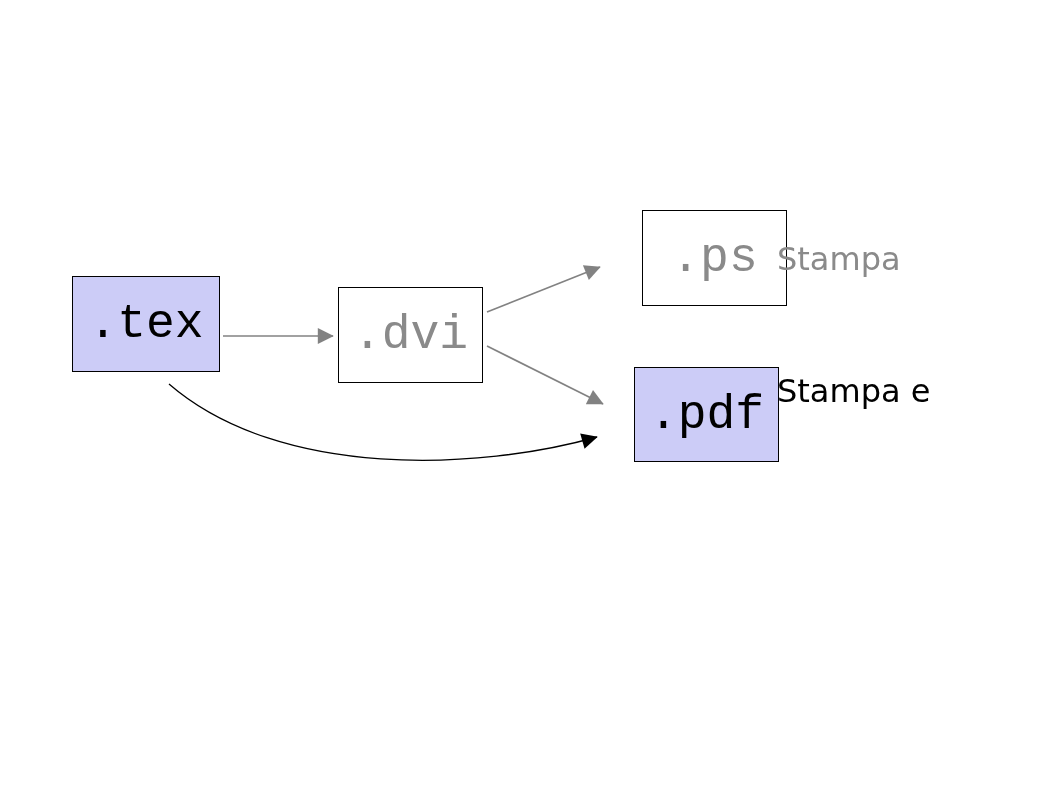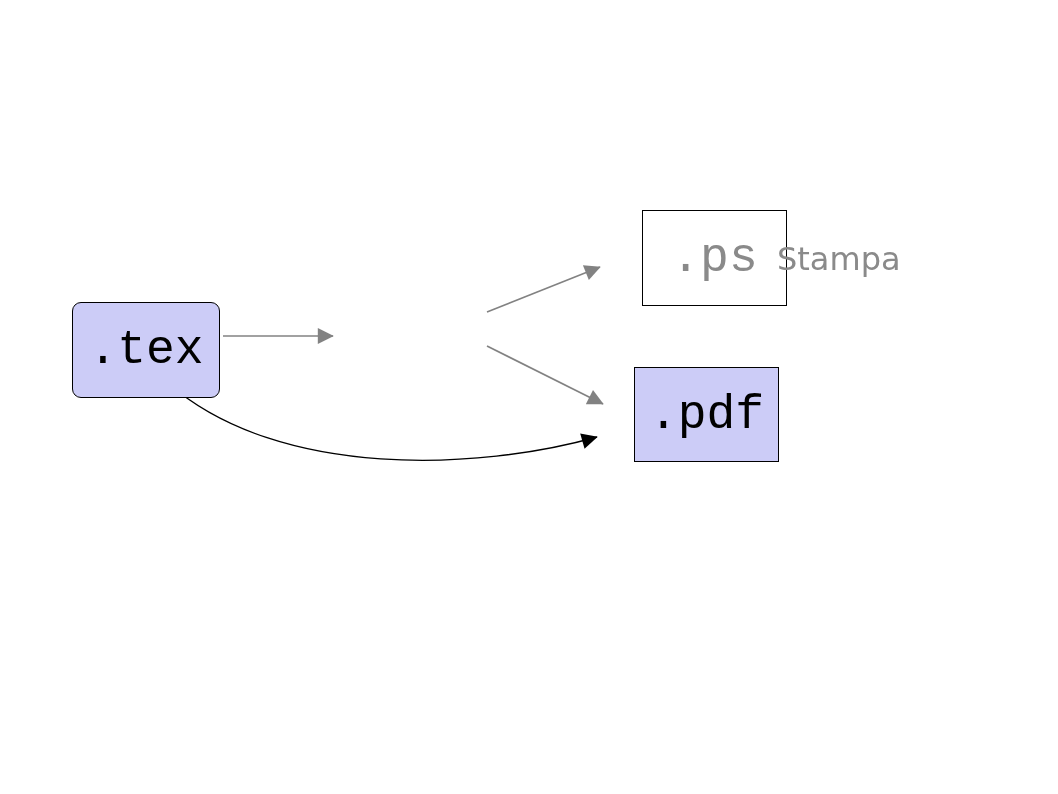--- a/index.html
+++ b/index.html
@@ -32,21 +32,21 @@
     justify-content: center;
     font-family: "Liberation Mono", "DejaVu Sans Mono", monospace;
     font-size: 48px;
     line-height: 1;
     background: #ffffff;
   }
   .node--filled { background: var(--node-fill, #ccccf7); }
   .node--dark   { color: var(--node-text-dark, #000); }
   .node--muted  { color: var(--node-text-muted, #8a8a8a); }
 
-  .node-tex { left: 72px;  top: 302px; width: 148px; height: 96px; border-radius: 9px; }
+  .node-tex { left: 72px;  top: 276px; width: 148px; height: 96px; }
   .node-dvi { left: 338px; top: 287px; width: 145px; height: 96px; }
   .node-ps  { left: 610px; top: 210px; width: 145px; height: 96px; margin-left: 32px; }
   .node-pdf { left: 634px; top: 367px; width: 145px; height: 95px; }
 
   .note {
     position: absolute;
     font-size: 32px;
     line-height: 38px;
     white-space: nowrap;
   }
@@ -74,29 +74,33 @@
 
     <line x1="487" y1="346" x2="603" y2="404" stroke-width="1.6" marker-end="url(#mk-gray)" stroke="#828282"></line>
 
     <path d="M 169 384 C 280 480, 480 470, 597 437" fill="none" stroke-width="1.3" marker-end="url(#mk-black)" stroke="#000000"></path>
   </svg>
 
   <div class="node node--filled node--dark node-tex">
     <span>.tex</span>
   </div>
 
+  <div class="node node--muted node-dvi">
+    <span>.dvi</span>
+  </div>
 
   <div class="node node--muted node-ps">
     <span>.ps</span>
   </div>
 
   <div class="node node--filled node--dark node-pdf">
     <span>.pdf</span>
   </div>
 
   <div class="note note--ps">
     <span>Stampa</span>
   </div>
 
   <div class="note note--pdf">
+    <div>Stampa e</div>
   </div>
 
 </div>
 
 </body></html>

